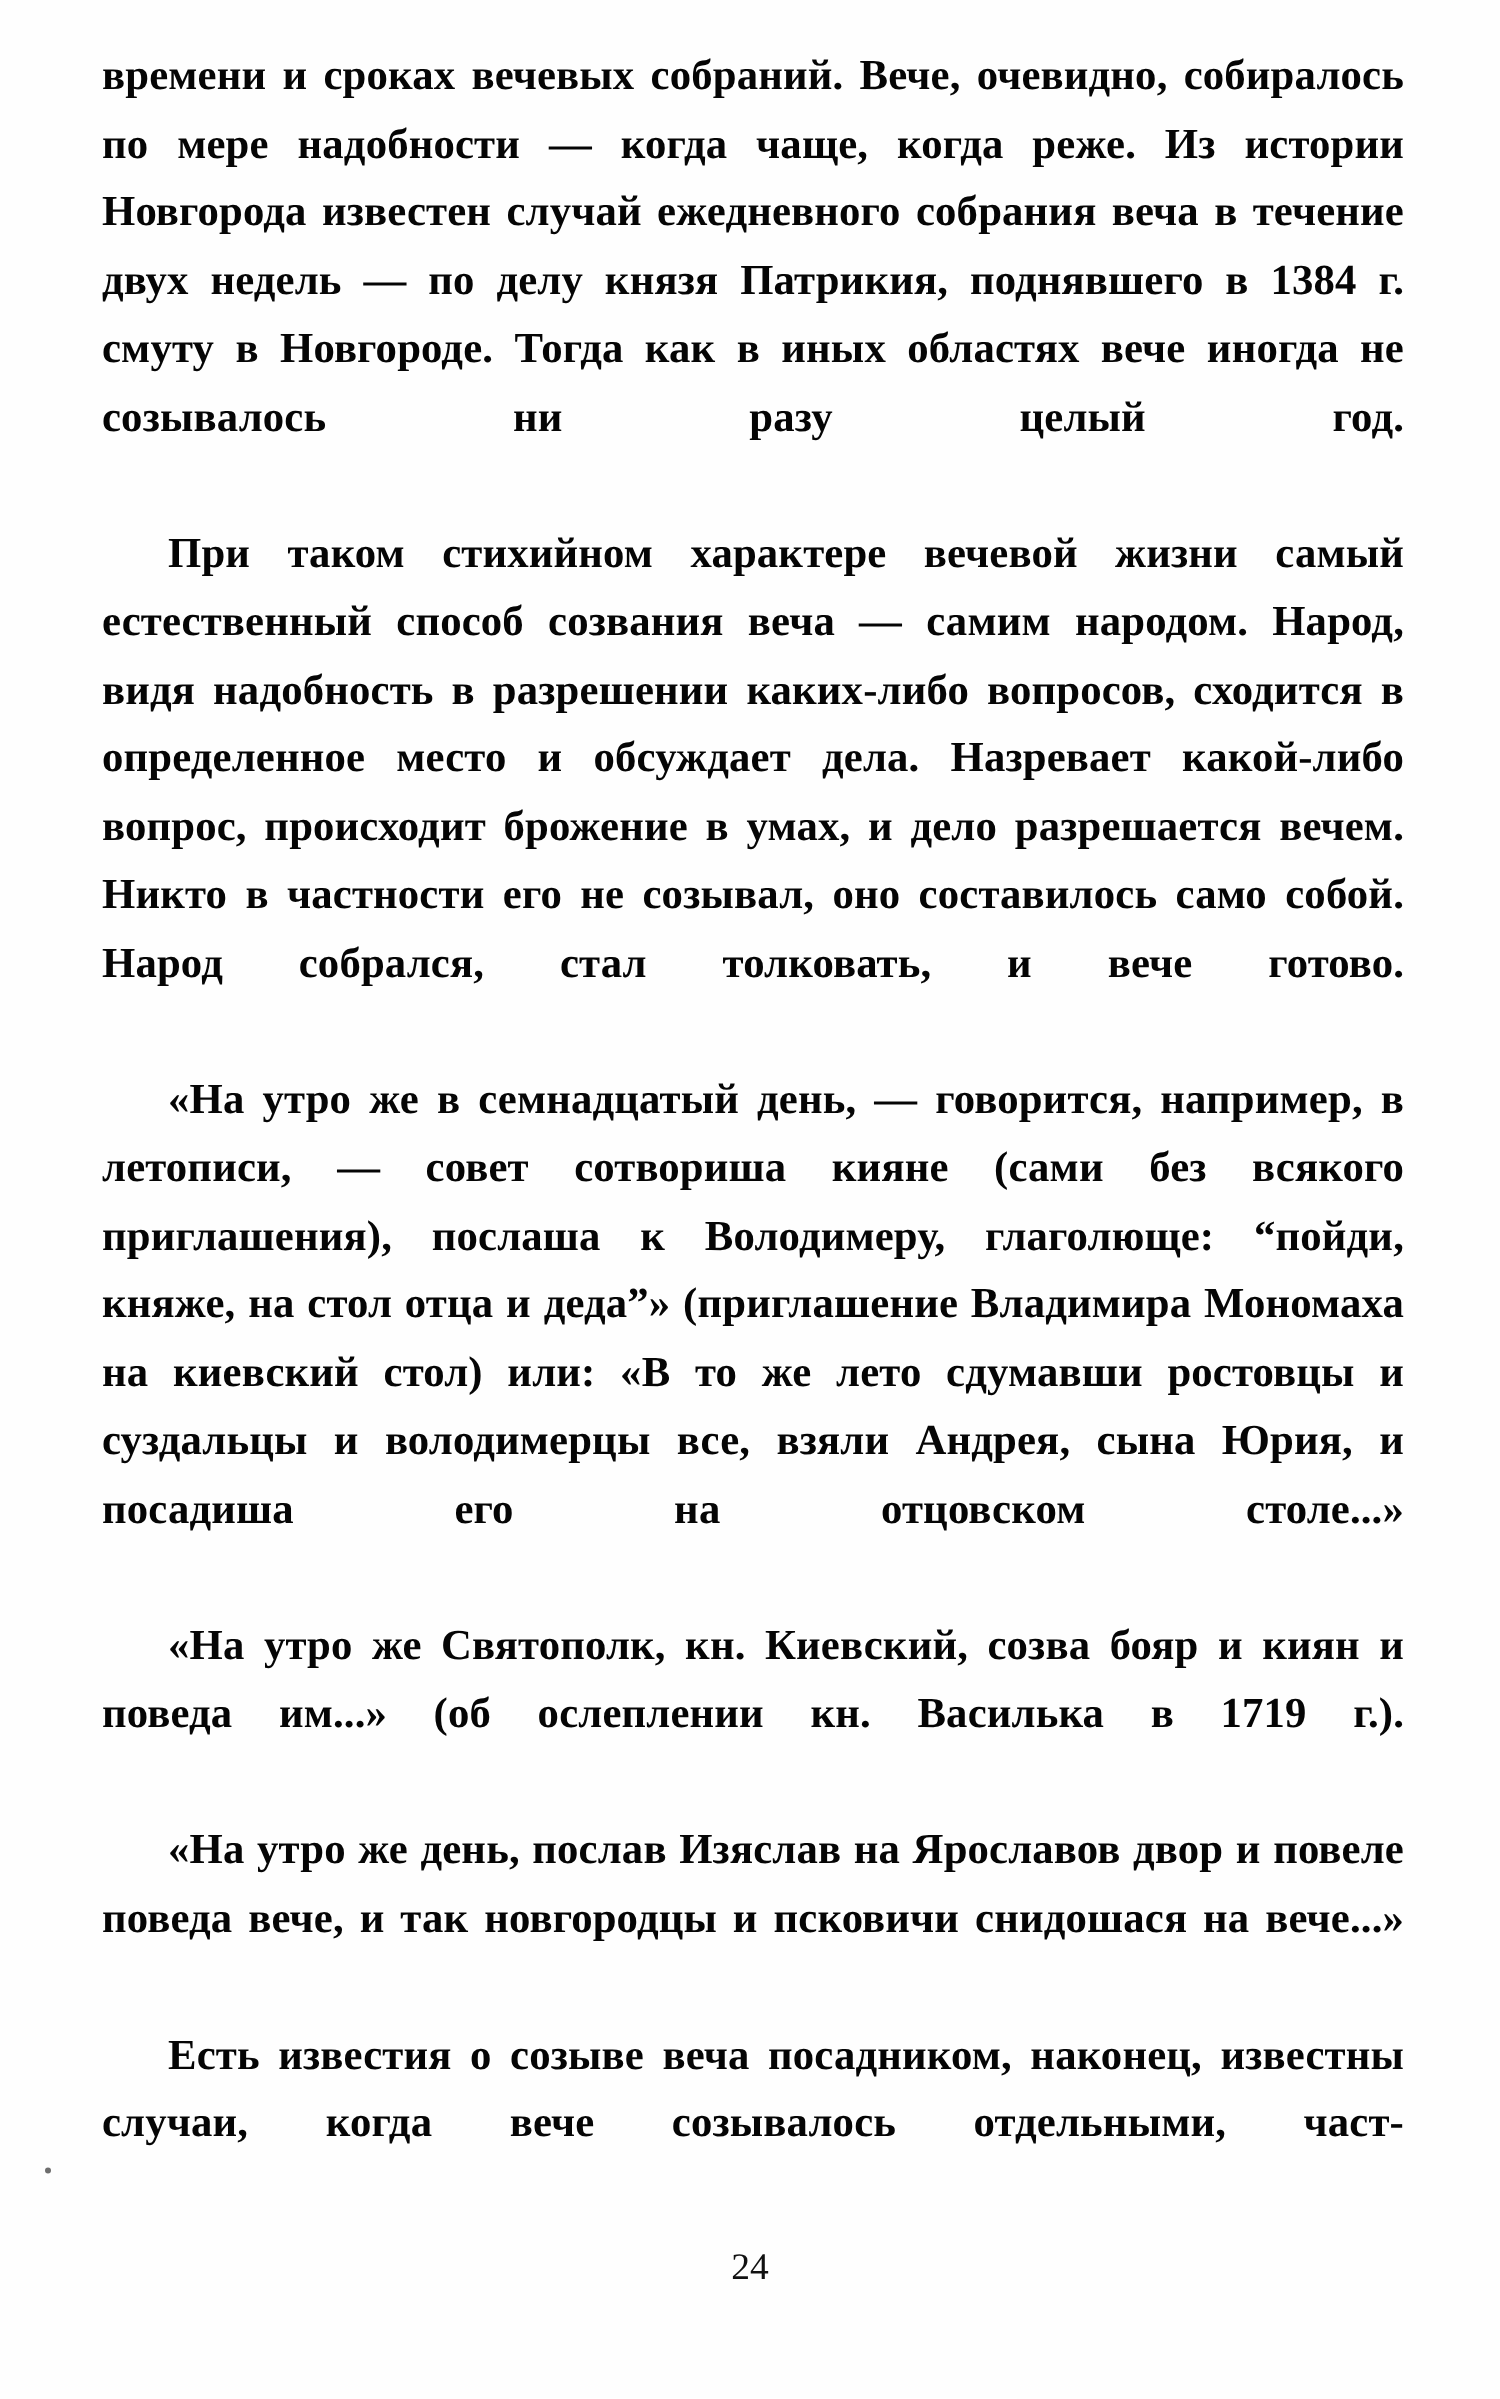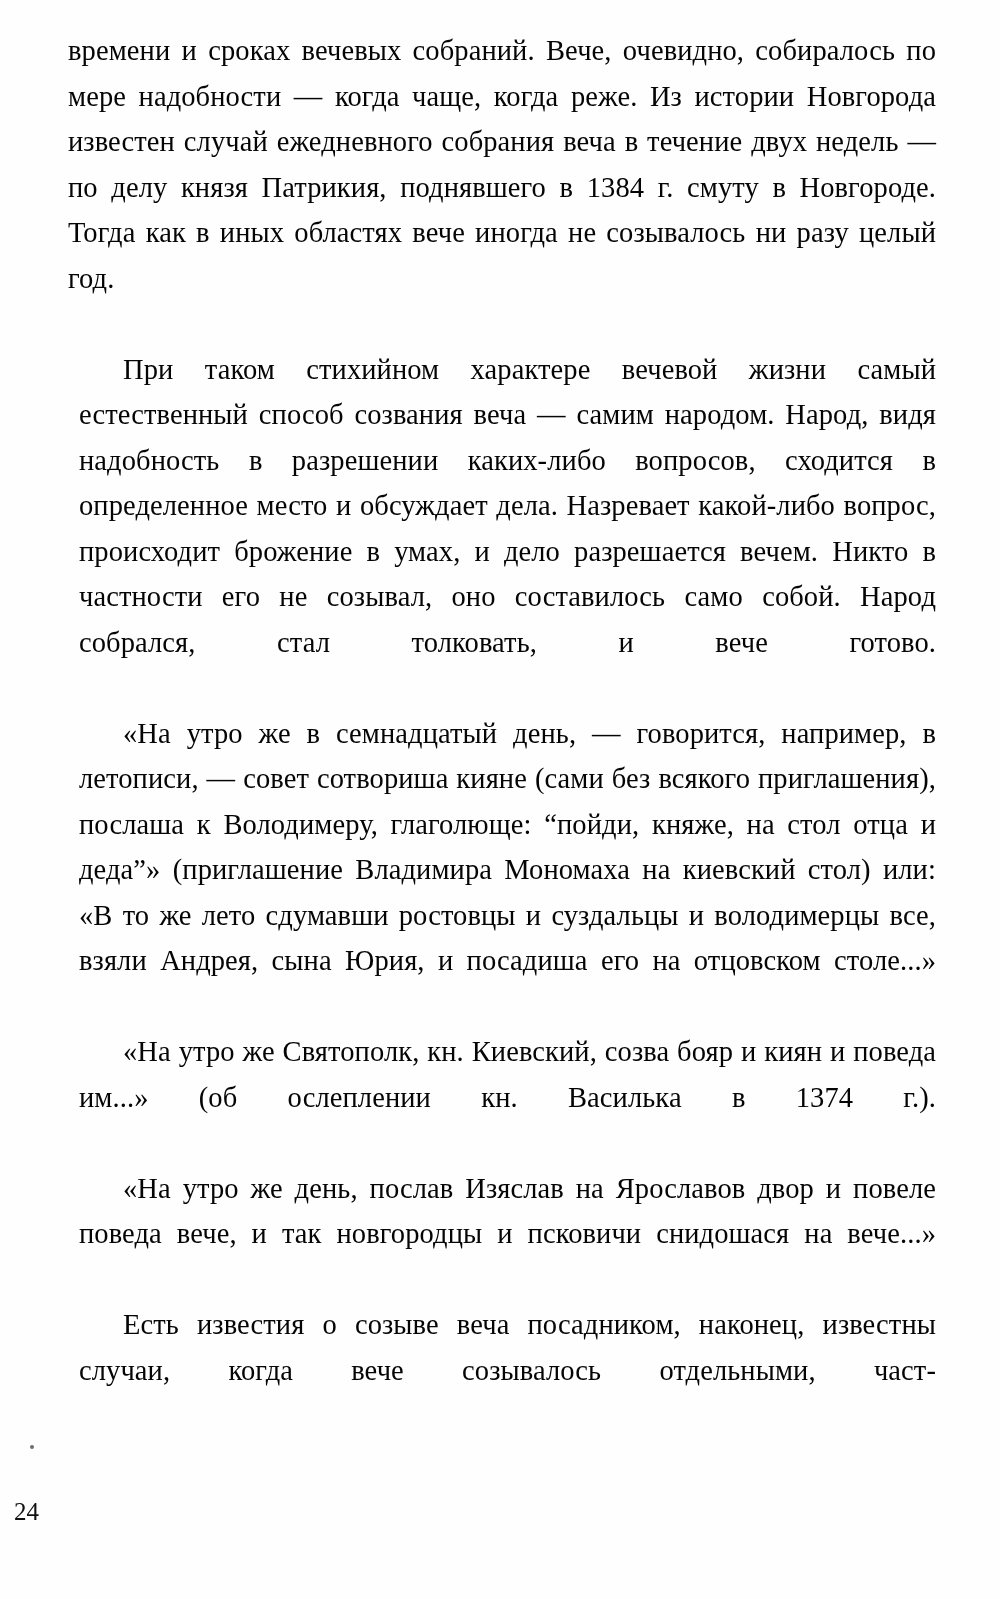--- a/index.html
+++ b/index.html
@@ -28,50 +28,48 @@
     left: 68px;
     top: 28px;
     width: 868px;
   }
   p.para {
     margin: 0 0 0 0;
     font-size: 28.5px;
     line-height: 45.5px;
     text-align: justify;
     text-justify: inter-word;
-    font-weight: 400;
+    font-weight: 700;
     letter-spacing: 0.1px;
     word-spacing: 0.2px;
     color: #050505;
     hyphens: manual;
   }
   p.para + p.para {
     margin-top: 0px;
   }
   p.indent {
     text-indent: 44px;
-    margin-left: 11px;
   }
   
   p.para::after {
     content: "";
     display: inline-block;
     width: 100%;
   }
   .page-number {
     position: absolute;
     left: 0;
     right: 0;
     top: 1498px;
-    text-align: left;
+    text-align: center;
     font-size: 25px;
     font-family: "Liberation Serif", serif;
     font-weight: 400;
     color: #111111;
-    padding-left: 14px;
   }
   .speck {
     position: absolute;
     left: 30px;
     top: 1445px;
     width: 4px;
     height: 4px;
     background: #4a4a4a;
     border-radius: 50%;
     opacity: 0.8;
@@ -79,21 +77,21 @@
 </style>
 </head>
 <body>
 
 <div class="page">
 
   <div class="text-column">
     <p class="para">времени и сроках вечевых собраний. Вече, очевидно, собиралось по мере надобности — когда чаще, когда реже. Из истории Новгорода известен случай ежедневного собрания веча в течение двух недель — по делу князя Патрикия, поднявшего в 1384 г. смуту в Новгороде. Тогда как в иных областях вече иногда не созывалось ни разу целый год.</p>
     <p class="para indent">При таком стихийном характере вечевой жизни самый естественный способ созвания веча — самим народом. Народ, видя надобность в разрешении каких-либо вопросов, сходится в определенное место и обсуждает дела. Назревает какой-либо вопрос, происходит брожение в умах, и дело разрешается вечем. Никто в частности его не созывал, оно составилось само собой. Народ собрался, стал толковать, и вече готово.</p>
     <p class="para indent">«На утро же в семнадцатый день, — говорится, например, в летописи, — совет сотвориша кияне (сами без всякого приглашения), послаша к Володимеру, глаголюще: “пойди, княже, на стол отца и деда”» (приглашение Владимира Мономаха на киевский стол) или: «В то же лето сдумавши ростовцы и суздальцы и володимерцы все, взяли Андрея, сына Юрия, и посадиша его на отцовском столе...»</p>
-    <p class="para indent">«На утро же Святополк, кн. Киевский, созва бояр и киян и поведа им...» (об ослеплении кн. Василька в 1374 г.).</p>
+    <p class="para indent">«На утро же Святополк, кн. Киевский, созва бояр и киян и поведа им...» (об ослеплении кн. Василька в 1719 г.).</p>
     <p class="para indent">«На утро же день, послав Изяслав на Ярославов двор и повеле поведа вече, и так новгородцы и псковичи снидошася на вече...»</p>
     <p class="para indent">Есть известия о созыве веча посадником, наконец, известны случаи, когда вече созывалось отдельными, част-</p>
   </div>
 
   <div class="speck"></div>
 
   <div class="page-number">24</div>
 
 </div>
 

